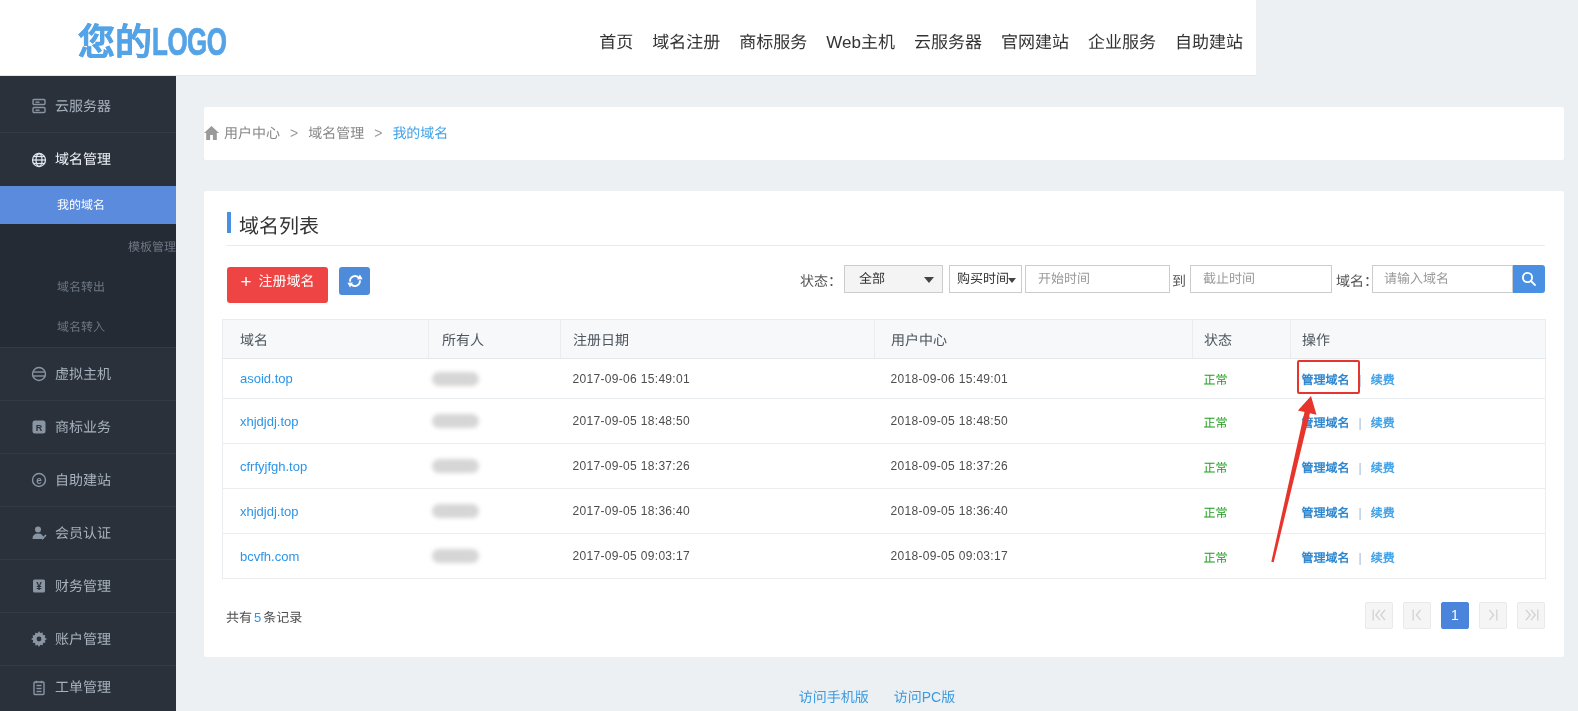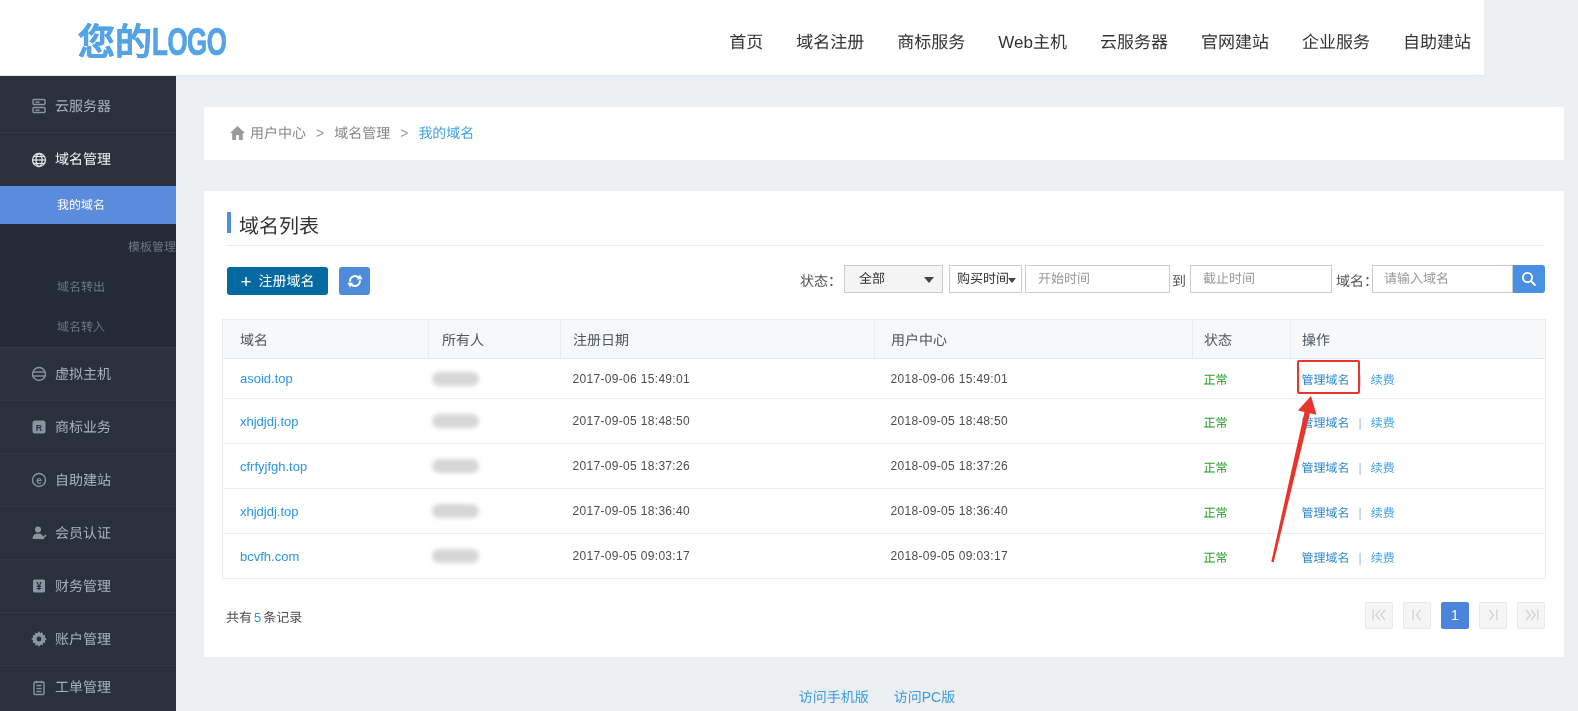--- a/index.html
+++ b/index.html
@@ -2,52 +2,52 @@
 <html lang="zh-CN"><head>
 <meta charset="utf-8">
 <title>我的域名</title>
 <style>
 * { margin:0; padding:0; box-sizing:border-box; }
 html,body { width:1578px; height:711px; overflow:hidden; }
 body { font-family:"Liberation Sans", sans-serif; background:#edf0f3; position:relative; }
 a { text-decoration:none; }
 
 
-.header { position:absolute; left:0; top:0; width:1484px; height:76px; background:#fff; border-bottom:1px solid #e7e7e7; z-index:5; }
+.header { position:absolute; left:0; top:0; width:1256px; height:76px; background:#fff; border-bottom:1px solid #e7e7e7; z-index:5; }
 .logo { position:absolute; left:78px; top:12px; font-size:37px; font-weight:bold; color:#54a3e7; -webkit-text-stroke:0.5px #54a3e7; }
 .logo .lat { font-size:26px; display:inline-block; transform:scaleY(1.46); transform-origin:58% 76%; letter-spacing:-0.5px; }
 .topnav { position:absolute; right:13px; top:5px; height:76px; line-height:76px; }
-.topnav a { color:#333; font-size:17px; margin-left:33px; }
+.topnav a { color:#333; font-size:17px; margin-left:19px; }
 
 
 .sidebar { position:absolute; left:0; top:76px; width:176px; height:635px; background:#2a313b; padding-top:4px; }
 .side-item { height:53px; line-height:52px; border-bottom:1px solid #333a45; color:#a7b1bd; font-size:14px; position:relative; padding-left:55px; }
 .side-item .ic { position:absolute; left:31px; top:50%; margin-top:-8px; width:16px; height:16px; line-height:0; }
 .side-item.active { color:#eef2f6; }
 .submenu { background:#242b34; border-bottom:1px solid #333a45; padding-top:0; padding-bottom:0; }
 .sub-item.cur + .sub-item { margin-top:3px;text-align:right; }
 .sidebar .side-item:last-child { line-height:42px; }
 .sidebar .side-item:last-child .ic { margin-top:-13px; }
 .sub-item { height:40px; line-height:40px; padding-left:57px; color:#6c7683; font-size:12px; }
 .sub-item.cur { height:38px; line-height:38px; background:#5a8bdc; color:#fff; }
 
 
 .main { position:absolute; left:176px; top:76px; width:1402px; height:635px; }
-.crumb { position:absolute; left:28px; top:31px; width:1360px; height:53px; background:#fff; border-radius:2px; font-size:14px; color:#999; line-height:53px; padding-left:26px; }
+.crumb { position:absolute; left:28px; top:31px; width:1360px; height:53px; background:#fff; border-radius:2px; font-size:14px; color:#999; line-height:53px; }
 .crumb .hm { display:inline-block; vertical-align:-2px; margin-right:5px; }
 .crumb .sep { margin:0 10px; color:#999; }
 .crumb a.g { color:#888; }
 .crumb a.b { color:#42a3e8; }
 
 .panel { position:absolute; left:28px; top:115px; width:1360px; height:466px; background:#fff; border-radius:2px; }
 .ptitle { position:absolute; left:23px; top:19px; font-size:20px; color:#333; padding-left:12px; }
 .ptitle:before { content:""; position:absolute; left:0; top:2px; width:4px; height:21px; background:#4a90e2; }
 .phr { position:absolute; left:22px; right:19px; top:54px; border-top:1px solid #ececec; }
 
-.btn-reg { position:absolute; left:23px; top:76px; width:101px; height:28px; background:#0369a1; border-radius:3px; color:#fff; font-size:14px; text-align:center; line-height:28px; }
+.btn-reg { position:absolute; left:23px; top:76px; width:101px; height:36px; background:#ef4444; border-radius:3px; color:#fff; font-size:14px; text-align:center; line-height:28px; }
 .btn-reg .plus { font-size:19px; margin-right:7px; font-weight:normal; vertical-align:-1.5px; }
 .btn-ref { position:absolute; left:135px; top:76px; width:31px; height:28px; background:#4e8cdb; border-radius:3px; text-align:center; line-height:0; }
 
 
 .flabel { position:absolute; top:76px; height:28px; line-height:28px; font-size:14px; color:#555; }
 .fsel, .finput { position:absolute; top:74px; height:28px; border:1px solid #ccc; background:#fff; font-size:13px; color:#333; line-height:26px; }
 .fsel { background:#fff; }
 .fsel .car { position:absolute; right:8px; top:11px; width:0; height:0; border-left:5px solid transparent; border-right:5px solid transparent; border-top:6px solid #444; }
 .finput { color:#9a9a9a; }
 .btn-search { position:absolute; top:74px; left:1309px; width:32px; height:28px; background:#4a90e2; border-radius:0 3px 3px 0; }
@@ -62,21 +62,21 @@
 .tbl th:nth-child(3), .tbl td:nth-child(3) { padding-left:12px; }
 .tbl th:nth-child(4), .tbl td:nth-child(4) { padding-left:16px; }
 .tbl th:nth-child(5), .tbl td:nth-child(5) { padding-left:11px; }
 .tbl th:nth-child(6), .tbl td:nth-child(6) { padding-left:11px; }
 .tbl td.dt { letter-spacing:0.32px; }
 .tbl td:first-child { border-left:1px solid #ebeef1; }
 .tbl td:last-child { border-right:1px solid #ebeef1; }
 .tbl a.dm { color:#2b95e9; font-size:13px; }
 .blob { width:47px; height:14px; background:#d6d6d6; border-radius:7px; filter:blur(2px); margin-left:-10px; }
 .tbl td.ok { color:#1f9e1f; }
-.op a { color:#2e86cf; }
+.op a { color:#2e86cf;font-weight:bold; }
 .op .r2 { color:#42a3e8; }
 .op .vs { color:#9fb6d9; margin:0 9px; }
 
 .redbox { position:absolute; left:1093px; top:169px; width:63px; height:34px; border:2px solid #e5352e; border-radius:2px; }
 
 .total { position:absolute; left:22px; top:416px; font-size:13px; color:#4d4d4d; }
 .total b { color:#2b95e9; font-weight:normal; margin:0 2px; }
 .pager { position:absolute; right:19px; top:411px; }
 .pg { display:inline-block; width:28px; height:27px; margin-left:10px; background:#f5f5f5; border:1px solid #e9e9e9; border-radius:2px; text-align:center; line-height:25px; color:#d2d2d2; font-size:14px; vertical-align:top; }
 .pg svg { vertical-align:middle; margin-top:-3px; }

